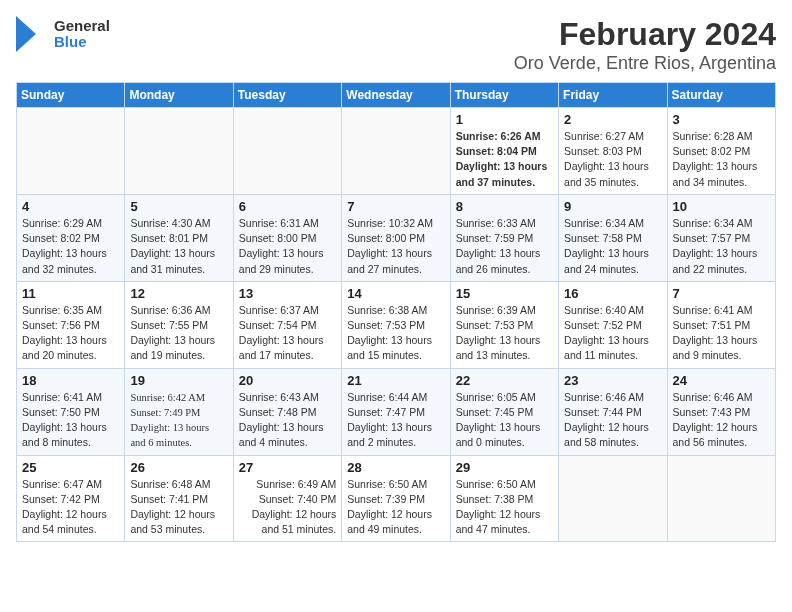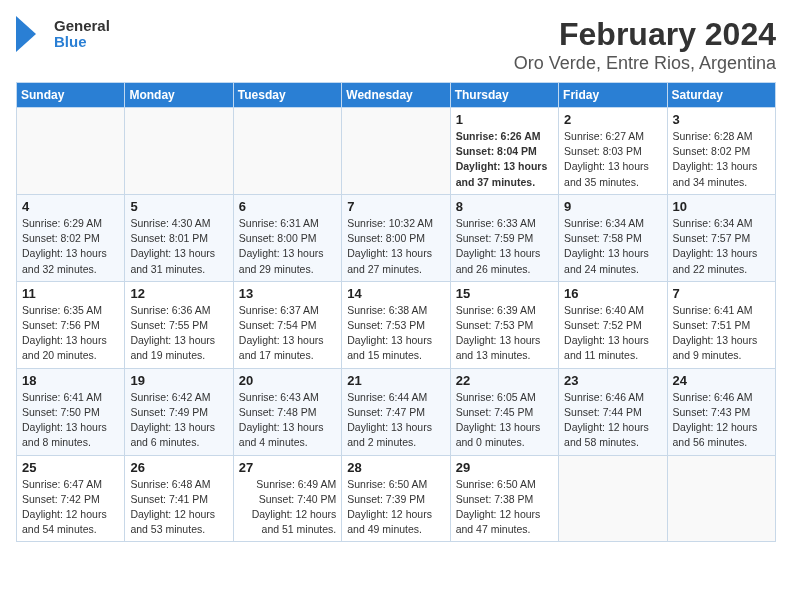--- a/index.html
+++ b/index.html
@@ -241,21 +241,21 @@
       <tr>
         <td>
           <div class="day-num">18</div>
           <div class="day-info" style="white-space: pre-line;">Sunrise: 6:41 AM
 Sunset: 7:50 PM
 Daylight: 13 hours
 and 8 minutes.</div>
         </td>
         <td>
           <div class="day-num">19</div>
-          <div class="day-info" style="white-space: pre-line;">Sunrise: 6:42 AM
+          <div class="day-info" style="white-space: pre-line; font-family: Liberation Serif, serif;">Sunrise: 6:42 AM
 Sunset: 7:49 PM
 Daylight: 13 hours
 and 6 minutes.</div>
         </td>
         <td>
           <div class="day-num">20</div>
           <div class="day-info" style="white-space: pre-line;">Sunrise: 6:43 AM
 Sunset: 7:48 PM
 Daylight: 13 hours
 and 4 minutes.</div>

